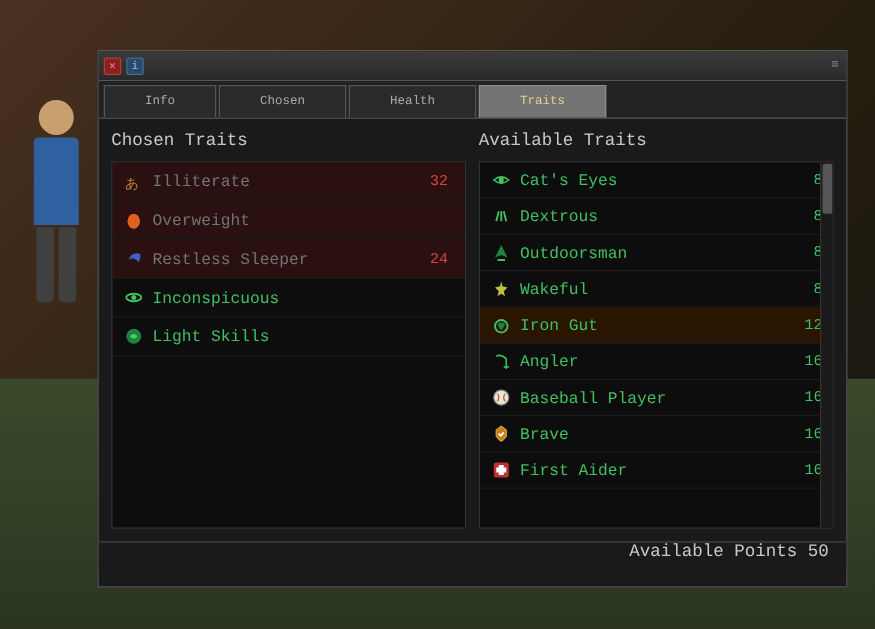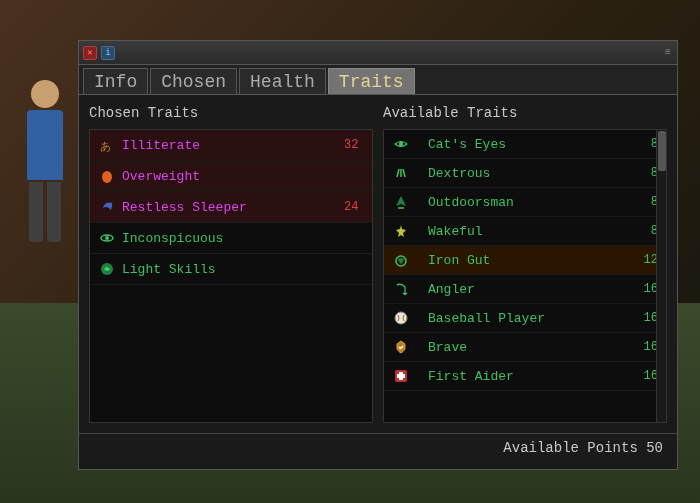--- a/index.html
+++ b/index.html
@@ -132,26 +132,26 @@
       height: 30px;
       background: #222;
       display: flex;
       align-items: flex-end;
       border-bottom: 1px solid #555;
       padding: 0 4px;
       gap: 2px;
     }
     .tab {
       height: 26px;
-      padding: 0 10px;
+      padding: 0 32px;
       background: #2a2a2a;
       border: 1px solid #555;
       border-bottom: none;
       color: #aaa;
-      font-size: 18px;
+      font-size: 10px;
       font-family: 'Courier New', monospace;
       cursor: pointer;
       display: flex;
       align-items: center;
     }
     .tab.active {
       background: #737373;
       color: #e8d090;
       border-color: #888;
     }
@@ -201,21 +201,21 @@
       align-items: center;
       justify-content: center;
       font-size: 13px;
       flex-shrink: 0;
     }
     .trait-name {
       flex: 1;
       font-size: 13px;
       font-family: 'Courier New', monospace;
     }
-    .trait-name.orange { color: #d946ef; }
+    .trait-name.orange { color: #737373; }
     .trait-name.green { color: #40c060; }
     .trait-cost {
       font-size: 12px;
       color: #e04040;
       font-family: 'Courier New', monospace;
       min-width: 20px;
       text-align: left;
     }
 
     
@@ -227,21 +227,21 @@
       background: #0d0d0d;
       border: 1px solid #333;
       height: calc(100% - 24px);
       overflow: hidden;
       position: relative;
     }
     .available-item {
       display: flex;
       align-items: center;
       padding: 5px 8px;
-      gap: 18px;
+      gap: 6px;
       border-bottom: 1px solid #1a1a1a;
       cursor: pointer;
     }
     .avail-name {
       flex: 1;
       font-size: 13px;
       color: #40c060;
       font-family: 'Courier New', monospace;
     }
     .avail-cost {
@@ -278,21 +278,21 @@
       margin: 1px;
       border-radius: 2px;
     }
 
     
     .bottom-bar {
       height: 23px;
       background: #1a1a1a;
       border-top: 1px solid #444;
       display: flex;
-      align-items: flex-end;
+      align-items: flex-start;
       justify-content: flex-end;
       padding: 0 14px;
     }
     .available-points {
       font-size: 14px;
       color: #c8c8c8;
       font-family: 'Courier New', monospace;
     }
 
     

